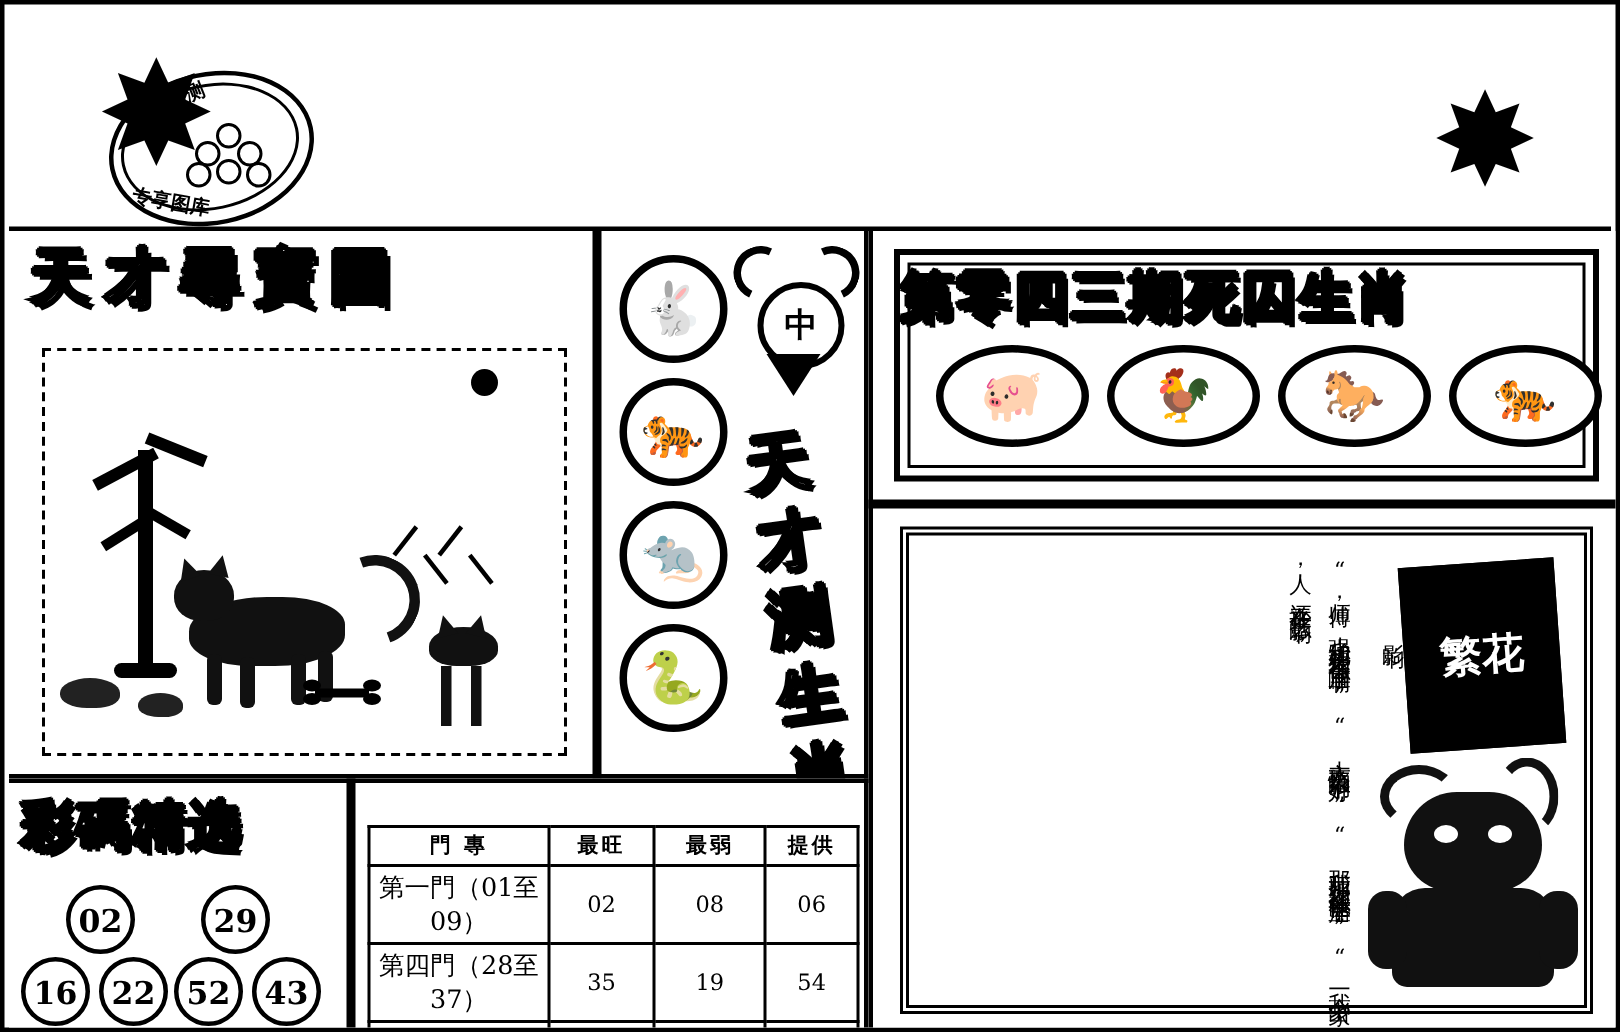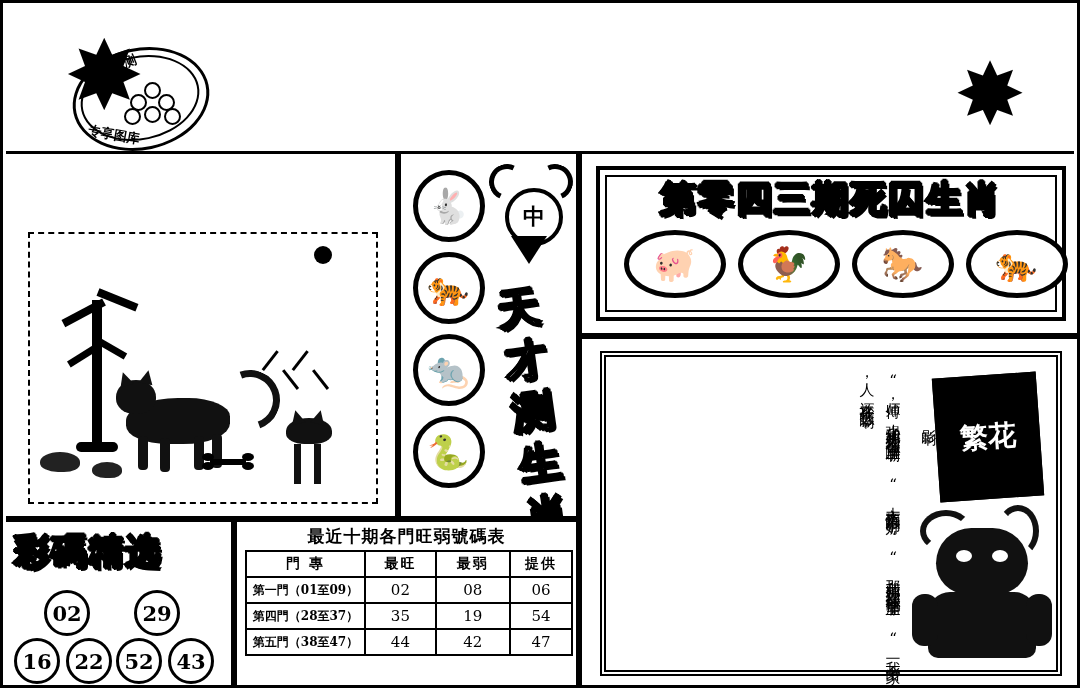--- a/index.html
+++ b/index.html
@@ -248,21 +248,20 @@
   .issue-inner {
     position: absolute; left: 14px; top: 12px; right: 14px; bottom: 12px;
     border: 4px solid #000;
   }
   .issue-inner2 {
     position: absolute; inset: 5px;
     border: 2px solid #000;
   }
   .issue-title {
     position: absolute; left: 0; right: 0; top: 6px;
-    text-align: center;
     font-family: "DejaVu Serif", "Liberation Serif", serif;
     font-weight: bold; font-size: 36px; line-height: 44px;
     letter-spacing: 2px;
     color: #fff;
     -webkit-text-stroke: 2px #000;
     text-shadow: 2px 0 0 #000, -2px 0 0 #000, 0 2px 0 #000, 0 -2px 0 #000, 3px 3px 0 #000;
     white-space: nowrap;
   }
   .animal-oval {
     position: absolute; top: 60px;
@@ -356,21 +355,21 @@
     font-family: "DejaVu Serif", "Liberation Serif", serif;
     font-size: 13px;
   }
   table.stats th, table.stats td {
     border: 2px solid #000;
     text-align: center;
     padding: 2px 0;
     height: 20px;
   }
   table.stats th { font-weight: bold; font-size: 14px; letter-spacing: 2px; }
-  table.stats td.label { font-size: 12px; letter-spacing: 0; font-weight: bold; }
+  table.stats td.label { font-size: 17px; letter-spacing: 0; }
   table.stats td.num { font-size: 15px; }
 </style>
 </head>
 <body>
 
 <div id="page">
 
   <div class="masthead">
     <div class="star-burst star-left">✸</div>
     <div class="star-burst star-right">✸</div>
@@ -386,20 +385,21 @@
         <div class="grape" style="left:34px;top:12px;"></div>
         <div class="grape" style="left:20px;top:24px;"></div>
         <div class="grape" style="left:0px;top:26px;"></div>
         <div class="grape" style="left:40px;top:26px;"></div>
       </div>
     </div>
 
   </div>
 
   <div class="panel" id="panel-treasure">
+    <div class="treasure-title">天才尋寶圖</div>
     <div class="treasure-frame">
       <div class="scene">
         <div class="sun"></div>
 
         <div class="branch">
           <i style="left:44px; top:26px; width:10px; height:146px;"></i>
           <i style="left:10px; top:24px; width:46px; height:8px; transform:rotate(-28deg); transform-origin:right center;"></i>
           <i style="left:50px; top:14px; width:42px; height:8px; transform:rotate(22deg); transform-origin:left center;"></i>
           <i style="left:48px; top:62px; width:34px; height:7px; transform:rotate(30deg); transform-origin:left center;"></i>
           <i style="left:16px; top:70px; width:32px; height:7px; transform:rotate(-32deg); transform-origin:right center;"></i>
@@ -512,21 +512,20 @@
         <div class="mascot-eye" style="left:38px;"></div>
         <div class="mascot-eye" style="left:74px;"></div>
         <div class="mascot-body"></div>
         <div class="mascot-arm" style="left:-6px;"></div>
         <div class="mascot-arm" style="right:-6px;"></div>
       </div>
     </div>
   </div>
 
   <div class="panel" id="panel-table">
-    <div class="table-title">最近十期各門旺弱號碼表</div>
     <table class="stats">
       <thead>
         <tr>
           <th style="width:130px;">門 專</th>
           <th style="width:76px;">最旺</th>
           <th style="width:80px;">最弱</th>
           <th style="width:66px;">提供</th>
         </tr>
       </thead>
       <tbody>

